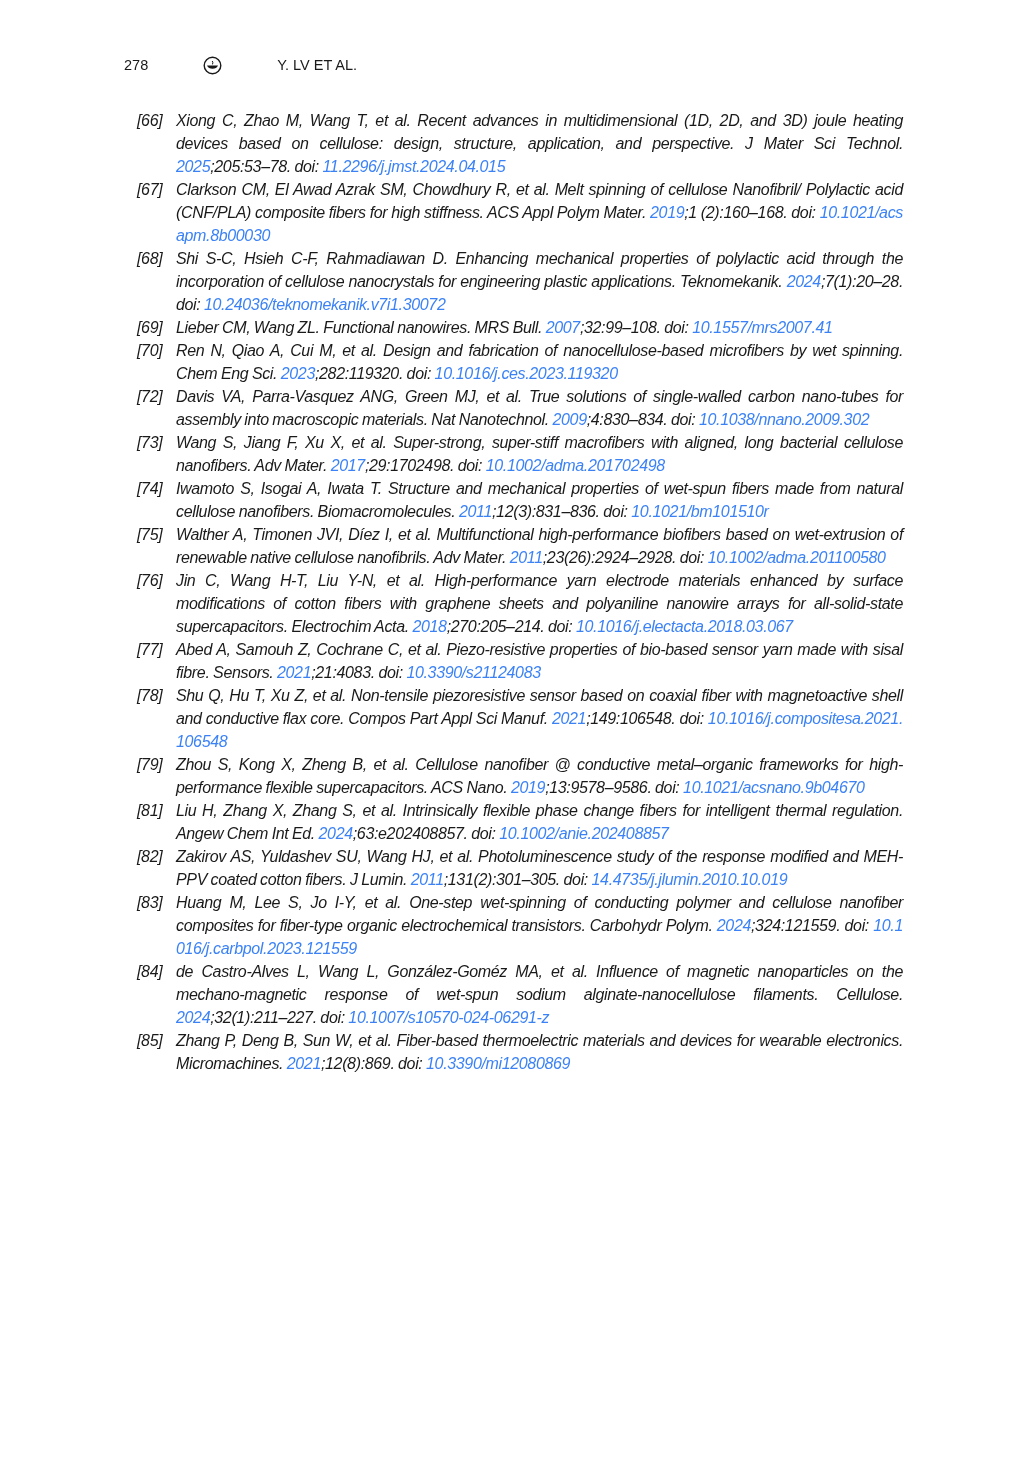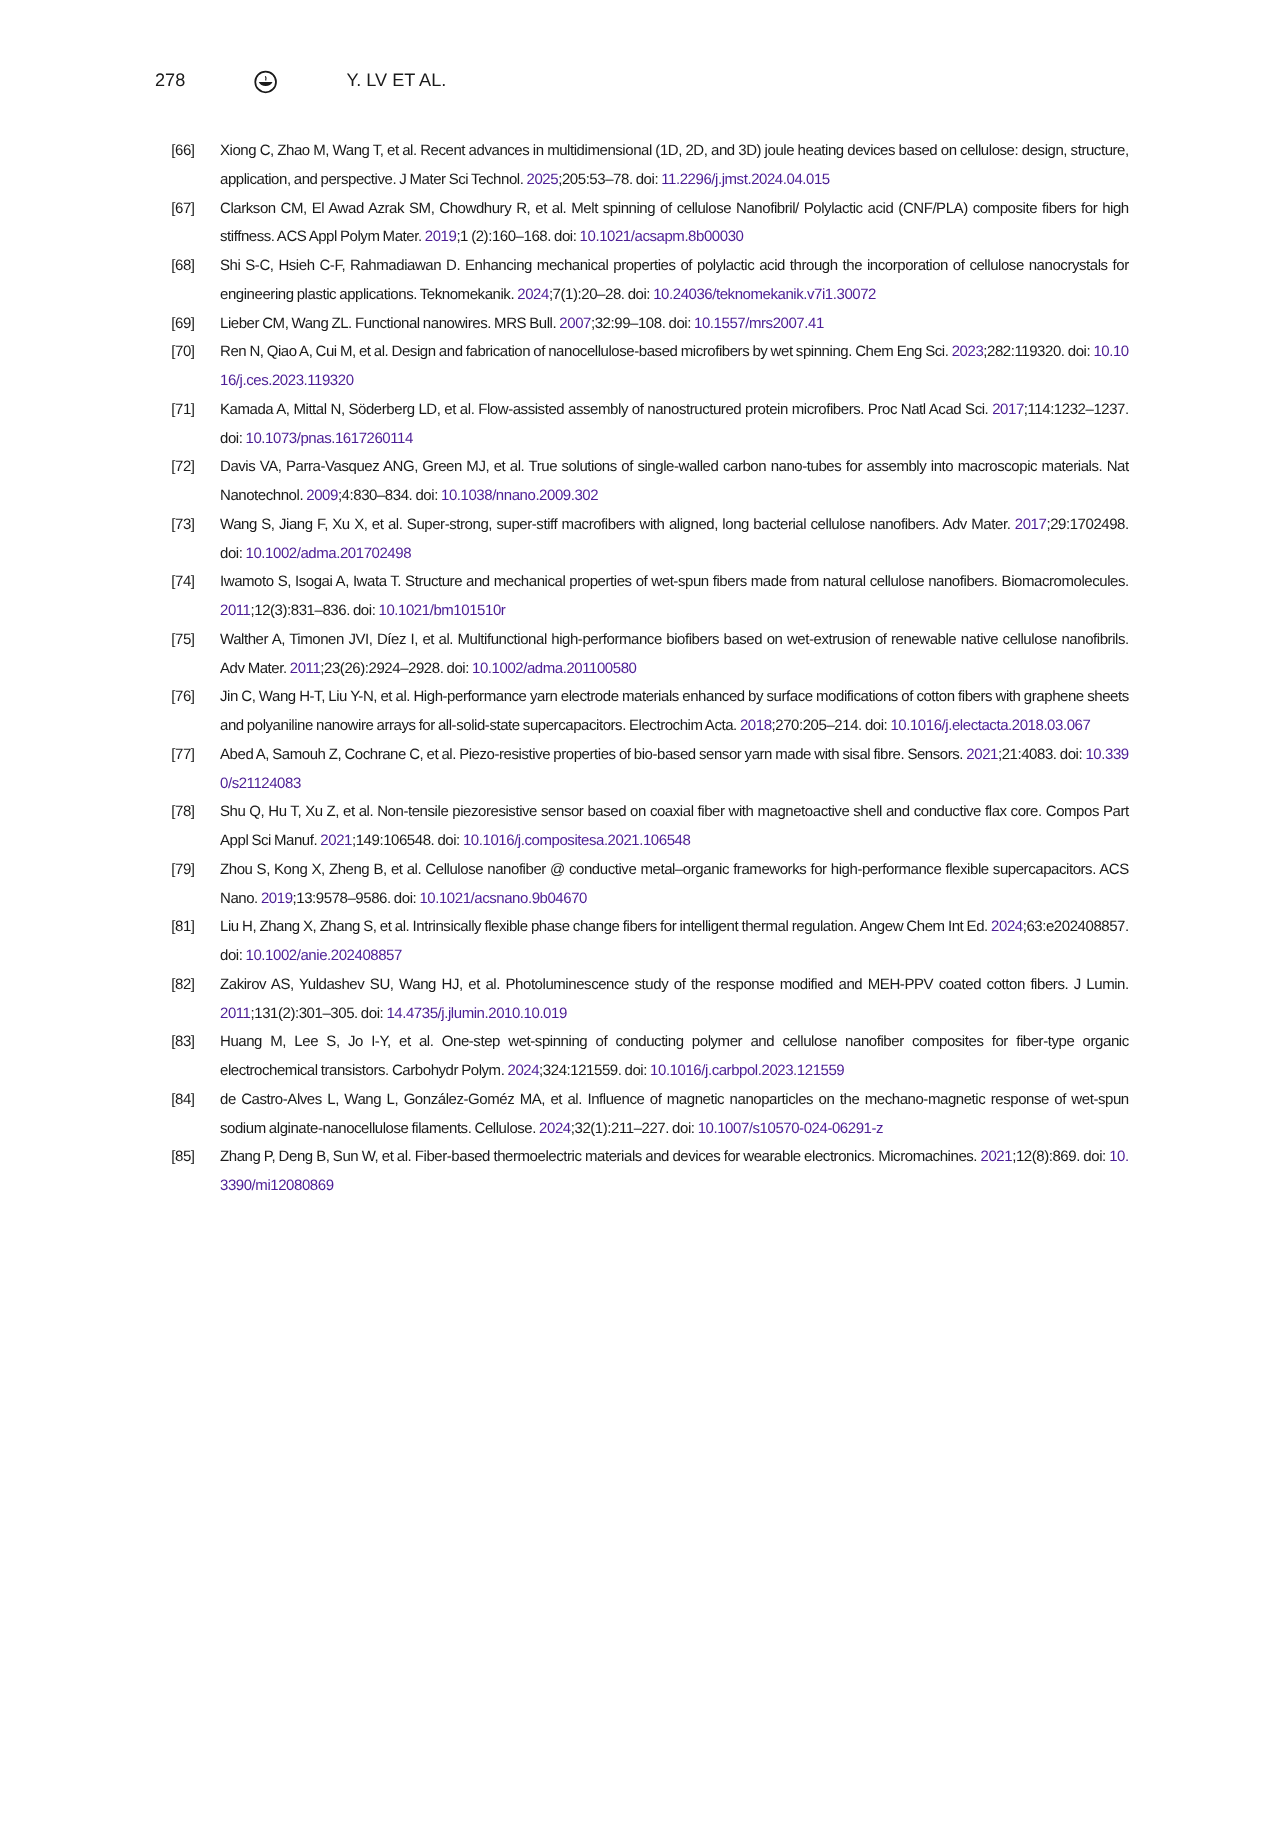--- a/index.html
+++ b/index.html
@@ -3,24 +3,24 @@
 <meta charset="utf-8">
 <style>
   html, body { margin: 0; padding: 0; background: #ffffff; }
   body { width: 1028px; height: 1465px; position: relative; overflow: hidden;
          font-family: "Liberation Sans", sans-serif; color: #1a1a1a; }
   .header { position: absolute; left: 124px; top: 54px; height: 22px; display: flex; align-items: center;
             font-size: 14.5px; color: #1a1a1a; gap: 41px; }
   .header .pagenum { margin-right: 14px; }
   .header .logo { width: 19px; height: 19px; margin-right: 14px; display: inline-block; }
   .refs { position: absolute; left: 137px; top: 109px; width: 766px; margin: 0; padding: 0; list-style: none; }
-  .ref { position: relative; padding-left: 39px; font-size: 12px; line-height: 23px;
-         text-align: justify; letter-spacing: -0.35px; word-spacing: -0.5px; }
+  .ref { position: relative; padding-left: 39px; font-size: 16px; line-height: 23px;
+         text-align: justify; letter-spacing: -0.35px; word-spacing: -0.5px; font-style: italic; }
   .ref .num { position: absolute; left: 0; top: 0; }
-  .ref .year, .ref .doi { color: #4c1d95; }
+  .ref .year, .ref .doi { color: #3b82f6; }
   .ref .doi { word-break: break-all; }
 </style>
 </head>
 <body>
 
 <div class="header">
   <span class="pagenum">278</span>
   <span class="logo">
     <svg width="19" height="19" viewBox="0 0 19 19">
       <circle cx="9.5" cy="9.5" r="8.3" fill="none" stroke="#1a1a1a" stroke-width="1.4"></circle>
@@ -30,21 +30,20 @@
   </span>
   <span class="runhead">Y. LV ET AL.</span>
 </div>
 
 <ol class="refs" id="refs">
     <li class="ref"><span class="num">[66]</span><span class="txt">Xiong C, Zhao M, Wang T, et al. Recent advances in multidimensional (1D, 2D, and 3D) joule heating devices based on cellulose: design, structure, application, and perspective. J Mater Sci Technol. </span><span class="year">2025</span><span class="rst">;205:53–78. doi: </span><span class="doi">11.2296/j.jmst.2024.04.015</span></li>
     <li class="ref"><span class="num">[67]</span><span class="txt">Clarkson CM, El Awad Azrak SM, Chowdhury R, et al. Melt spinning of cellulose Nanofibril/ Polylactic acid (CNF/PLA) composite fibers for high stiffness. ACS Appl Polym Mater. </span><span class="year">2019</span><span class="rst">;1 (2):160–168. doi: </span><span class="doi">10.1021/acsapm.8b00030</span></li>
     <li class="ref"><span class="num">[68]</span><span class="txt">Shi S-C, Hsieh C-F, Rahmadiawan D. Enhancing mechanical properties of polylactic acid through the incorporation of cellulose nanocrystals for engineering plastic applications. Teknomekanik. </span><span class="year">2024</span><span class="rst">;7(1):20–28. doi: </span><span class="doi">10.24036/teknomekanik.v7i1.30072</span></li>
     <li class="ref"><span class="num">[69]</span><span class="txt">Lieber CM, Wang ZL. Functional nanowires. MRS Bull. </span><span class="year">2007</span><span class="rst">;32:99–108. doi: </span><span class="doi">10.1557/mrs2007.41</span></li>
     <li class="ref"><span class="num">[70]</span><span class="txt">Ren N, Qiao A, Cui M, et al. Design and fabrication of nanocellulose-based microfibers by wet spinning. Chem Eng Sci. </span><span class="year">2023</span><span class="rst">;282:119320. doi: </span><span class="doi">10.1016/j.ces.2023.119320</span></li>
-    <li class="ref"><span class="num">[71]</span><span class="txt">Kamada A, Mittal N, Söderberg LD, et al. Flow-assisted assembly of nanostructured protein microfibers. Proc Natl Acad Sci. </span><span class="year">2017</span><span class="rst">;114:1232–1237. doi: </span><span class="doi">10.1073/pnas.1617260114</span></li>
     <li class="ref"><span class="num">[72]</span><span class="txt">Davis VA, Parra-Vasquez ANG, Green MJ, et al. True solutions of single-walled carbon nano-tubes for assembly into macroscopic materials. Nat Nanotechnol. </span><span class="year">2009</span><span class="rst">;4:830–834. doi: </span><span class="doi">10.1038/nnano.2009.302</span></li>
     <li class="ref"><span class="num">[73]</span><span class="txt">Wang S, Jiang F, Xu X, et al. Super-strong, super-stiff macrofibers with aligned, long bacterial cellulose nanofibers. Adv Mater. </span><span class="year">2017</span><span class="rst">;29:1702498. doi: </span><span class="doi">10.1002/adma.201702498</span></li>
     <li class="ref"><span class="num">[74]</span><span class="txt">Iwamoto S, Isogai A, Iwata T. Structure and mechanical properties of wet-spun fibers made from natural cellulose nanofibers. Biomacromolecules. </span><span class="year">2011</span><span class="rst">;12(3):831–836. doi: </span><span class="doi">10.1021/bm101510r</span></li>
     <li class="ref"><span class="num">[75]</span><span class="txt">Walther A, Timonen JVI, Díez I, et al. Multifunctional high-performance biofibers based on wet-extrusion of renewable native cellulose nanofibrils. Adv Mater. </span><span class="year">2011</span><span class="rst">;23(26):2924–2928. doi: </span><span class="doi">10.1002/adma.201100580</span></li>
     <li class="ref"><span class="num">[76]</span><span class="txt">Jin C, Wang H-T, Liu Y-N, et al. High-performance yarn electrode materials enhanced by surface modifications of cotton fibers with graphene sheets and polyaniline nanowire arrays for all-solid-state supercapacitors. Electrochim Acta. </span><span class="year">2018</span><span class="rst">;270:205–214. doi: </span><span class="doi">10.1016/j.electacta.2018.03.067</span></li>
     <li class="ref"><span class="num">[77]</span><span class="txt">Abed A, Samouh Z, Cochrane C, et al. Piezo-resistive properties of bio-based sensor yarn made with sisal fibre. Sensors. </span><span class="year">2021</span><span class="rst">;21:4083. doi: </span><span class="doi">10.3390/s21124083</span></li>
     <li class="ref"><span class="num">[78]</span><span class="txt">Shu Q, Hu T, Xu Z, et al. Non-tensile piezoresistive sensor based on coaxial fiber with magnetoactive shell and conductive flax core. Compos Part Appl Sci Manuf. </span><span class="year">2021</span><span class="rst">;149:106548. doi: </span><span class="doi">10.1016/j.compositesa.2021.106548</span></li>
     <li class="ref"><span class="num">[79]</span><span class="txt">Zhou S, Kong X, Zheng B, et al. Cellulose nanofiber @ conductive metal–organic frameworks for high-performance flexible supercapacitors. ACS Nano. </span><span class="year">2019</span><span class="rst">;13:9578–9586. doi: </span><span class="doi">10.1021/acsnano.9b04670</span></li>
     <li class="ref"><span class="num">[81]</span><span class="txt">Liu H, Zhang X, Zhang S, et al. Intrinsically flexible phase change fibers for intelligent thermal regulation. Angew Chem Int Ed. </span><span class="year">2024</span><span class="rst">;63:e202408857. doi: </span><span class="doi">10.1002/anie.202408857</span></li>
     <li class="ref"><span class="num">[82]</span><span class="txt">Zakirov AS, Yuldashev SU, Wang HJ, et al. Photoluminescence study of the response modified and MEH-PPV coated cotton fibers. J Lumin. </span><span class="year">2011</span><span class="rst">;131(2):301–305. doi: </span><span class="doi">14.4735/j.jlumin.2010.10.019</span></li>

